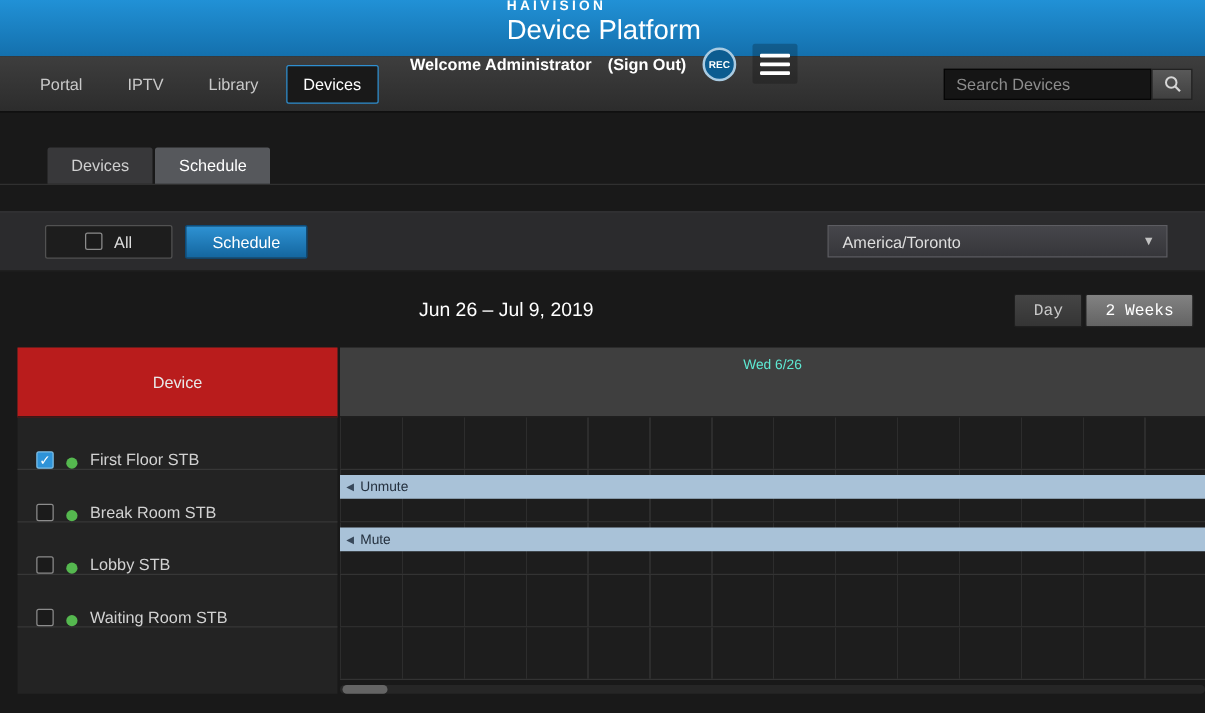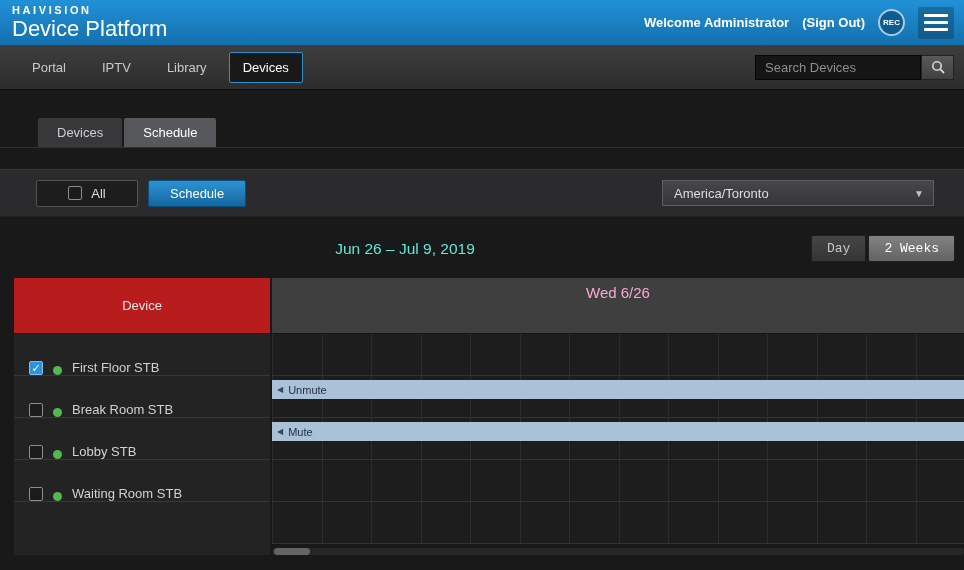--- a/index.html
+++ b/index.html
@@ -1,21 +1,21 @@
 <!DOCTYPE html>
 <html><head>
 <meta charset="utf-8">
 <style>
   * { margin:0; padding:0; box-sizing:border-box; }
   html,body { width:964px; height:570px; overflow:hidden; background:#191919;
     font-family:"Liberation Sans", sans-serif; }
 
   
   .top-header { height:45px; background:linear-gradient(#2191d6,#1470ad);
-    display:flex; align-items:center; justify-content:space-between; padding:0 10px 0 12px; }
+    display:flex; align-items:center; justify-content:space-between; padding:0 10px 0 12px;flex-direction:column; }
   .brand { color:#fff; line-height:1; }
   .brand-top { font-size:11px; font-weight:bold; letter-spacing:2.6px; margin-bottom:2px; }
   .brand-bottom { font-size:22px; font-weight:400; }
   .header-right { display:flex; align-items:center; gap:13px; color:#fff; }
   .welcome { font-size:13px; font-weight:bold; }
   .signout { font-size:13px; font-weight:bold; cursor:pointer; }
   .rec-badge { width:27px; height:27px; border-radius:50%; background:#0c5c90;
     border:2px solid #a9cbe2; color:#fff; font-size:8px; font-weight:bold;
     display:flex; align-items:center; justify-content:center; }
   .hamburger { width:36px; height:32px; background:rgba(0,0,0,0.22); border-radius:2px;
@@ -53,21 +53,21 @@
     font-size:13px; border-radius:2px; cursor:pointer; font-family:inherit; }
   .tz-dropdown { margin-left:auto; width:272px; height:26px;
     background:linear-gradient(#46464b,#36363a); border:1px solid #5d5d62; border-radius:0;
     color:#dedede; font-size:13px; display:flex; align-items:center;
     justify-content:space-between; padding:0 9px 0 11px; cursor:pointer; }
   .caret { font-size:10px; color:#c2c2c2; }
 
   
   .date-row { position:relative; height:28px; margin-top:18px; }
   .date-title { position:absolute; left:0; width:810px; text-align:center;
-    color:#5eead4; font-size:15.5px; line-height:28px; }
+    color:#ffffff; font-size:15.5px; line-height:28px; }
   .view-buttons { position:absolute; right:9px; top:0; display:flex; gap:2px; }
   .view-button { height:27px; padding:0 15px; font-size:13px; border:1px solid #1f1f1f;
     background:linear-gradient(#454545,#353535); color:#c9c9c9; border-radius:2px;
     cursor:pointer; font-family:Liberation Mono, monospace; }
   .view-button.active { background:linear-gradient(#828282,#636363); color:#fff; }
 
   
   .grid { display:flex; margin:15px 0 0 14px; }
   .device-col { width:256px; flex:none; margin-right:2px; background:#232323; }
   .device-header { height:56px; background:#b91c1c; border-bottom:1px solid #161616;
@@ -78,21 +78,21 @@
     border-radius:2px; display:flex; align-items:center; justify-content:center;
     font-size:11px; color:#fff; cursor:pointer; flex:none; }
   .checkbox.checked { background:#2e93d8; border-color:#7fc0e8; }
   .checkbox.checked::after { content:"✓"; }
   .status-dot { width:9px; height:9px; border-radius:50%; background:#55b84f; flex:none; }
   .device-name { color:#d2d2d2; font-size:13px; }
 
   .timeline { flex:1; min-width:0; }
   .tl-header { height:56px; background:#3f3f3f; border-bottom:1px solid #161616; }
   .tl-day { height:28px; display:flex; align-items:center; justify-content:center;
-    color:#f9a8d4; font-size:15px; }
+    color:#5eead4; font-size:11px; }
   .tl-times { height:28px; display:grid; grid-template-columns:repeat(14,49.5px); }
   .tl-time-cell { border-left:1px solid #525252; font-size:12.5px; color:#e6e6e6;
     padding-left:6px; line-height:26px; overflow:hidden; }
   .tl-time-cell:first-child { border-left:none; }
   .tl-row { height:42px; border-bottom:1px solid #333; background-color:#1d1d1d;
     background-image:repeating-linear-gradient(to right,#2d2d2d 0,#2d2d2d 1px,transparent 1px,transparent 49.5px);
     position:relative; }
   .event-bar { position:absolute; left:0; right:0; top:4px; height:19px; background:#a9c2d8;
     display:flex; align-items:center; gap:5px; padding-left:5px; cursor:pointer; }
   .event-icon { font-size:8px; color:#38485a; }

